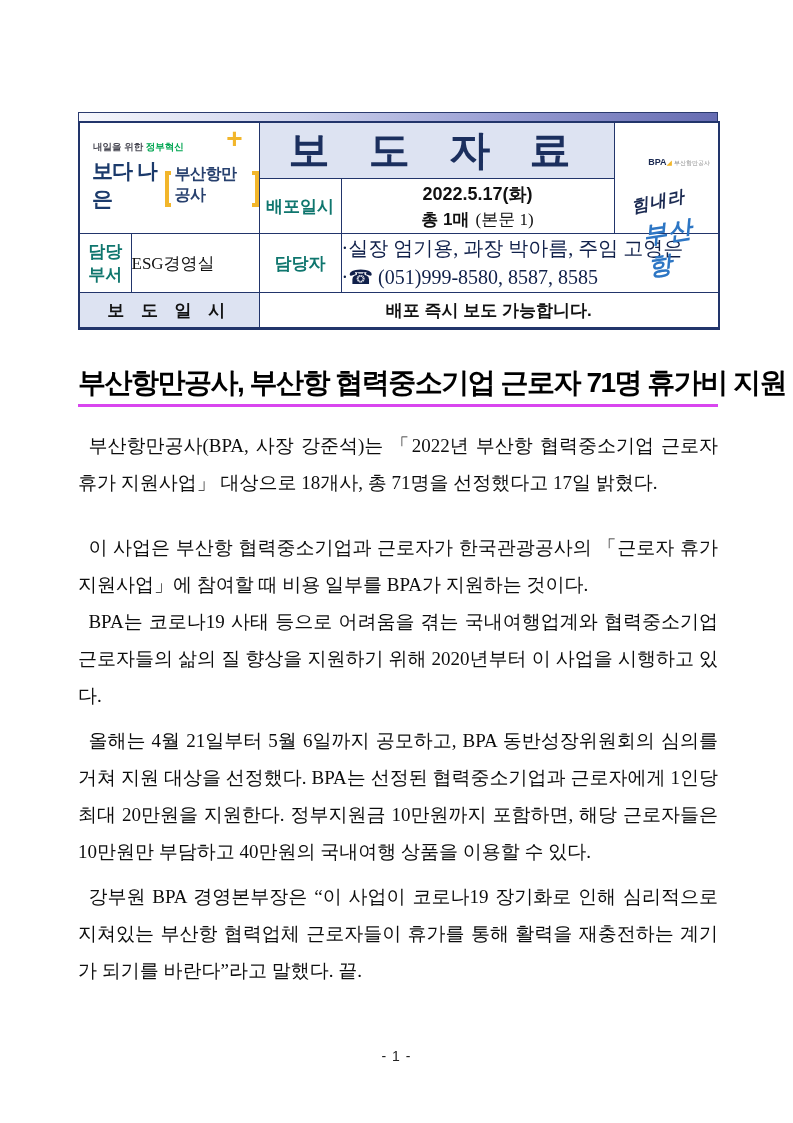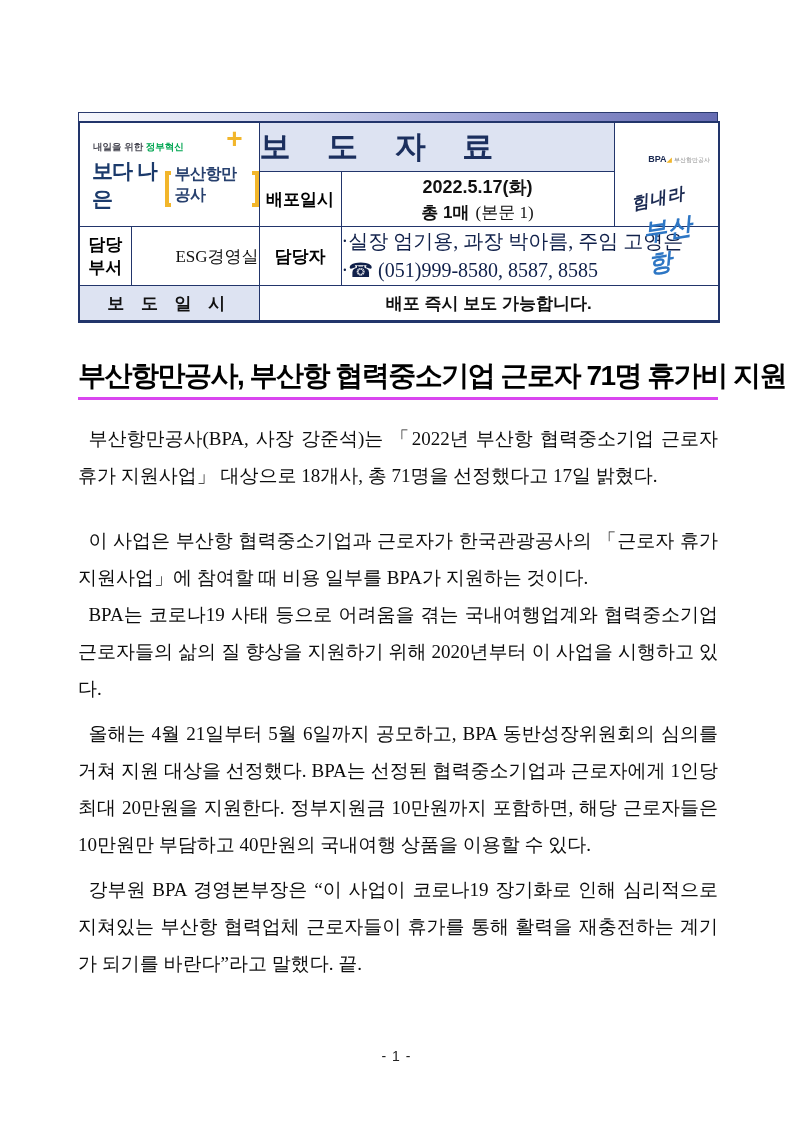--- a/index.html
+++ b/index.html
@@ -12,32 +12,32 @@
 
   
   .grad-bar {
     height:8px; border:1px solid #2a3a6e; border-bottom:none;
     background:linear-gradient(to right,#f6f7fc 0%,#cdd2ec 35%,#9ba0d4 65%,#666cb2 100%);
   }
   table.hdr { border-collapse:collapse; width:640px; table-layout:fixed;
     border:2px solid #22356b; border-bottom-width:3px; }
   table.hdr td { border:1px solid #22356b; padding:0; vertical-align:middle; }
   td.doc-type {
-    background:#dde3f2; font-weight:900; color:#1b2f5e;
-    font-size:31px; letter-spacing:14px; height:48px;
+    background:#dde3f2; text-align:center; font-weight:900; color:#1b2f5e;
+    font-size:41px; letter-spacing:14px; height:48px;
   }
   td.logo-cell { background:#fff; height:103px; }
   td.logo-right-cell { background:#fff; }
-  td.lbl { font-weight:800; font-size:17px; text-align:center; color:#000000; background:#fff; }
+  td.lbl { font-weight:800; font-size:17px; text-align:center; color:#0f766e; background:#fff; }
   td.release-val { text-align:center; border-left:1px dotted #41528c; }
   .rel-date { font-weight:800; font-size:18px; }
   .rel-count { font-size:17px; margin-top:2px; }
   .rel-count .bold-part { font-weight:700;margin-top:8px; }
   .rel-count .note-part { font-family:"Liberation Serif","DejaVu Serif",serif; margin-left:6px; }
-  td.dept-val { text-align:right; font-family:"Liberation Serif","DejaVu Serif",serif;
+  td.dept-val { text-align:left; font-family:"Liberation Serif","DejaVu Serif",serif;
     font-size:17px; border-left:1px dotted #41528c; }
   td.contact-cell { border-left:1px dotted #41528c; font-family:"Liberation Serif","DejaVu Serif",serif;
     font-size:20px; padding:3px 4px 3px 5px; line-height:1.45; color:#10204a; }
   td.press-lbl { background:#dde3f2; text-align:center; font-weight:800;
     font-size:17px; letter-spacing:6px; height:34px; }
   td.press-val { text-align:center; font-weight:800; font-size:17px; }
 
   
   .logo-left { position:relative; width:100%; height:100%; }
   .logo-tagline { position:absolute; left:13px; top:18px; font-size:9.5px; font-weight:700; color:#4a4a55; }

